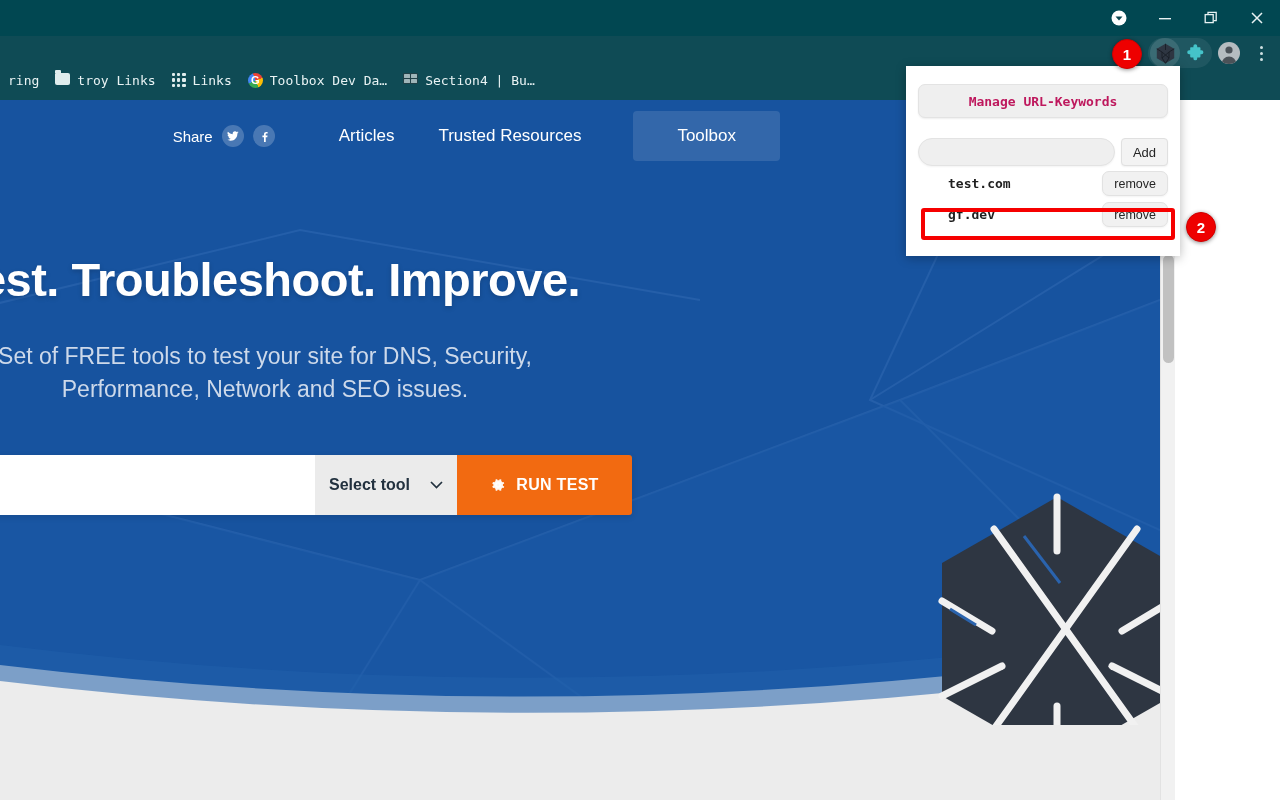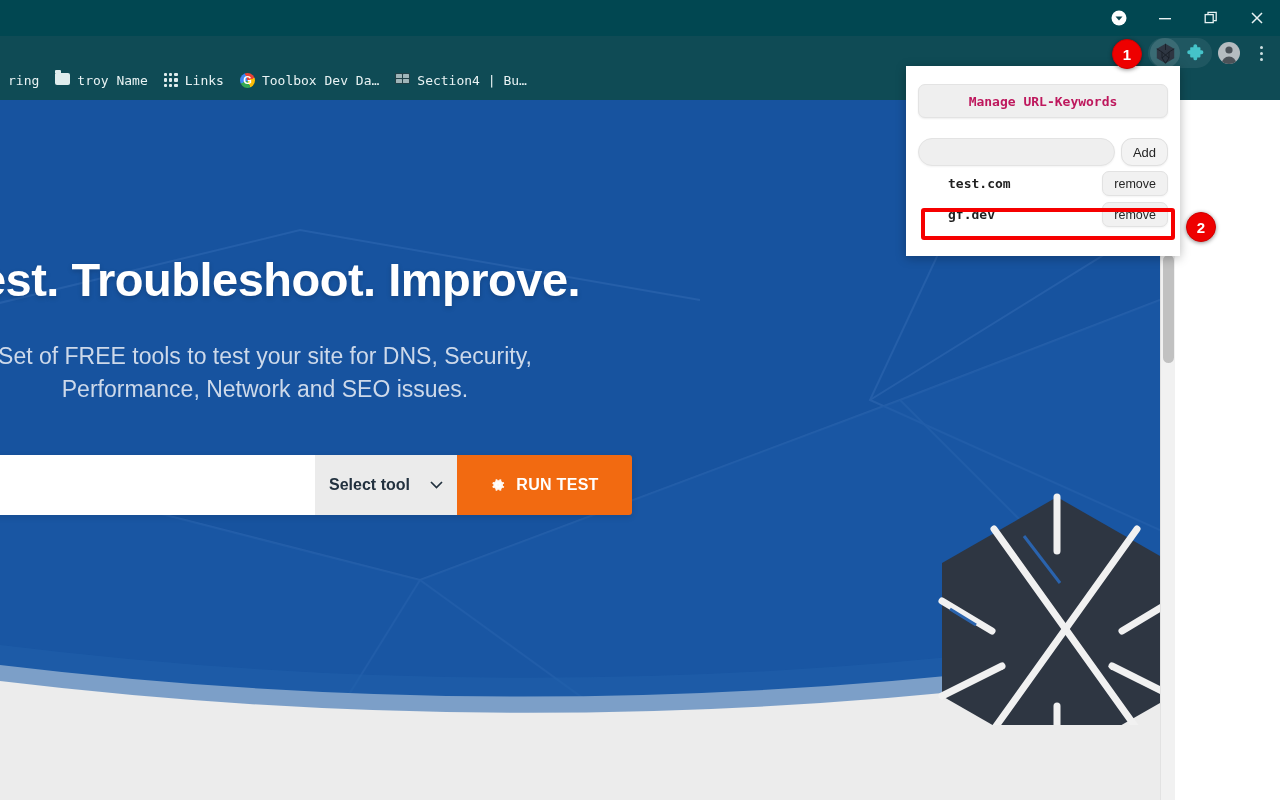--- a/index.html
+++ b/index.html
@@ -235,21 +235,21 @@
     position: absolute; left: 12px; top: 72px; width: 250px; height: 28px;
     display: flex; align-items: center; gap: 6px;
   }
   .kw-input {
     flex: 1; height: 28px; border: 1px solid #e3e3e3; border-radius: 14px;
     background: #efefef; outline: none; padding: 0 12px; font-size: 12px;
     font-family: "Liberation Sans", sans-serif; color: #333;
     box-shadow: 0 1px 2px rgba(0,0,0,0.05);
   }
   .add-btn {
-    width: 47px; height: 28px; border: 1px solid #e0e0e0; border-radius: 11px;
+    width: 47px; height: 28px; border: 1px solid #e0e0e0; border-radius: 4px;
     background: #f3f3f3; font-size: 13px; color: #242424;
     display:flex; align-items:center; justify-content:center;
     box-shadow: 0 1px 2px rgba(0,0,0,0.06);
   }
   .kw-list { position: absolute; left: 0; top: 110px; width: 274px; }
   .kw-row {
     height: 31px; display: flex; align-items: center;
     padding: 0 12px 16px 42px; position: relative;
   }
   .kw-name {
@@ -348,21 +348,21 @@
       </div>
     </div>
   </div>
 
   <div class="bookmarks">
     <div class="bm">
       <span class="bm-label">ring</span>
     </div>
     <div class="bm">
       <span class="folder-ico"></span>
-      <span class="bm-label">troy Name</span>
+      <span class="bm-label">troy Links</span>
     </div>
     <div class="bm">
       <span class="apps-grid">
           <i></i>
           <i></i>
           <i></i>
           <i></i>
           <i></i>
           <i></i>
           <i></i>
@@ -406,20 +406,38 @@
           <g fill="#1c5aa8" opacity="0.45">
             <polygon points="-50,360 420,480 900,300 1160,200 1160,625 -50,625"></polygon>
           </g>
         </svg>
 
         <svg class="hero-wave" viewBox="0 0 1160 120" preserveAspectRatio="none">
           <path d="M0 60 Q580 130 1160 45 L1160 120 L0 120 Z" fill="#ececec"></path>
           <path d="M0 40 Q580 112 1160 26 L1160 62 Q580 146 0 76 Z" fill="#2160ab" opacity="0.55"></path>
         </svg>
 
+        <div class="navbar">
+          <div class="share-grp">
+            <span class="share-lbl">Share</span>
+            <span class="soc">
+              <svg width="12" height="12" viewBox="0 0 16 16">
+                  <path d="M15.5 3.1c-.5.3-1.1.5-1.8.6.6-.4 1.1-1 1.3-1.7-.6.3-1.3.6-2 .8A3.1 3.1 0 0 0 7.7 5.7 8.9 8.9 0 0 1 1.2 2.4a3.1 3.1 0 0 0 1 4.2c-.5 0-1-.2-1.4-.4 0 1.5 1.1 2.8 2.5 3.1-.4.1-.9.1-1.3 0a3.1 3.1 0 0 0 2.9 2.2A6.3 6.3 0 0 1 0 12.8a8.8 8.8 0 0 0 4.8 1.4c5.8 0 9-4.8 9-9v-.4c.6-.4 1.2-1 1.7-1.7z" fill="#ffffff"></path>
+                </svg>
+            </span>
+            <span class="soc">
+              <svg width="12" height="12" viewBox="0 0 16 16">
+                  <path d="M10.3 16V9.8h2.1l.3-2.4h-2.4V5.9c0-.7.2-1.2 1.2-1.2h1.3V2.6C12.5 2.5 11.8 2.5 11 2.5c-1.8 0-3 1.1-3 3.1v1.8H5.9v2.4H8V16z" fill="#ffffff"></path>
+                </svg>
+            </span>
+          </div>
+          <span class="nav-link">Articles</span>
+          <span class="nav-link">Trusted Resources</span>
+          <span class="nav-btn">Toolbox</span>
+        </div>
 
         <div class="hero-title">est. Troubleshoot. Improve.</div>
 
         <div class="hero-sub">
           <span class="l1">Set of FREE tools to test your site for DNS, Security,</span>
           <span class="l2">Performance, Network and SEO issues.</span>
         </div>
 
         <div class="form-row">
           <input class="host-input" type="text" placeholder="Host Name or IP Address" style="">

